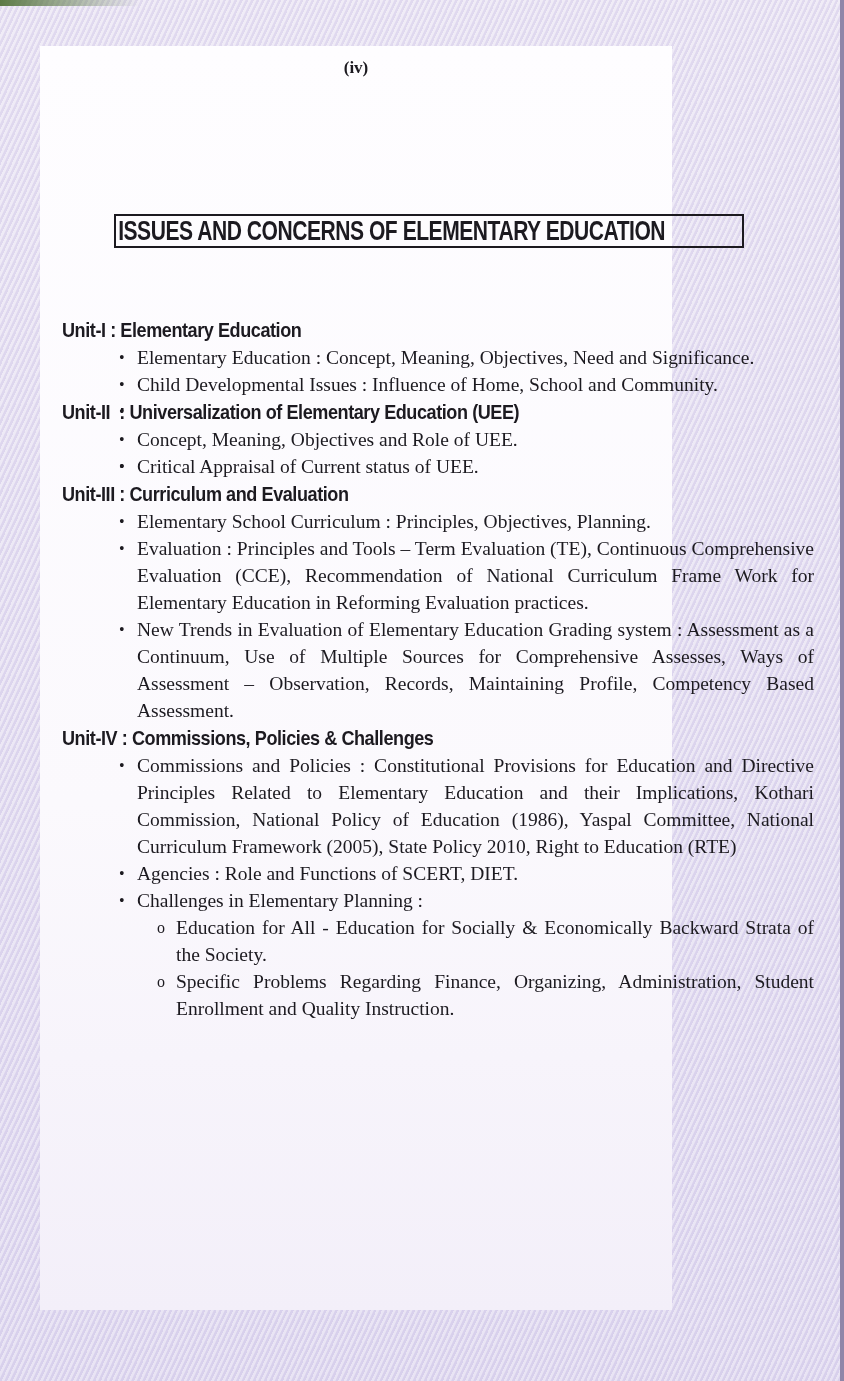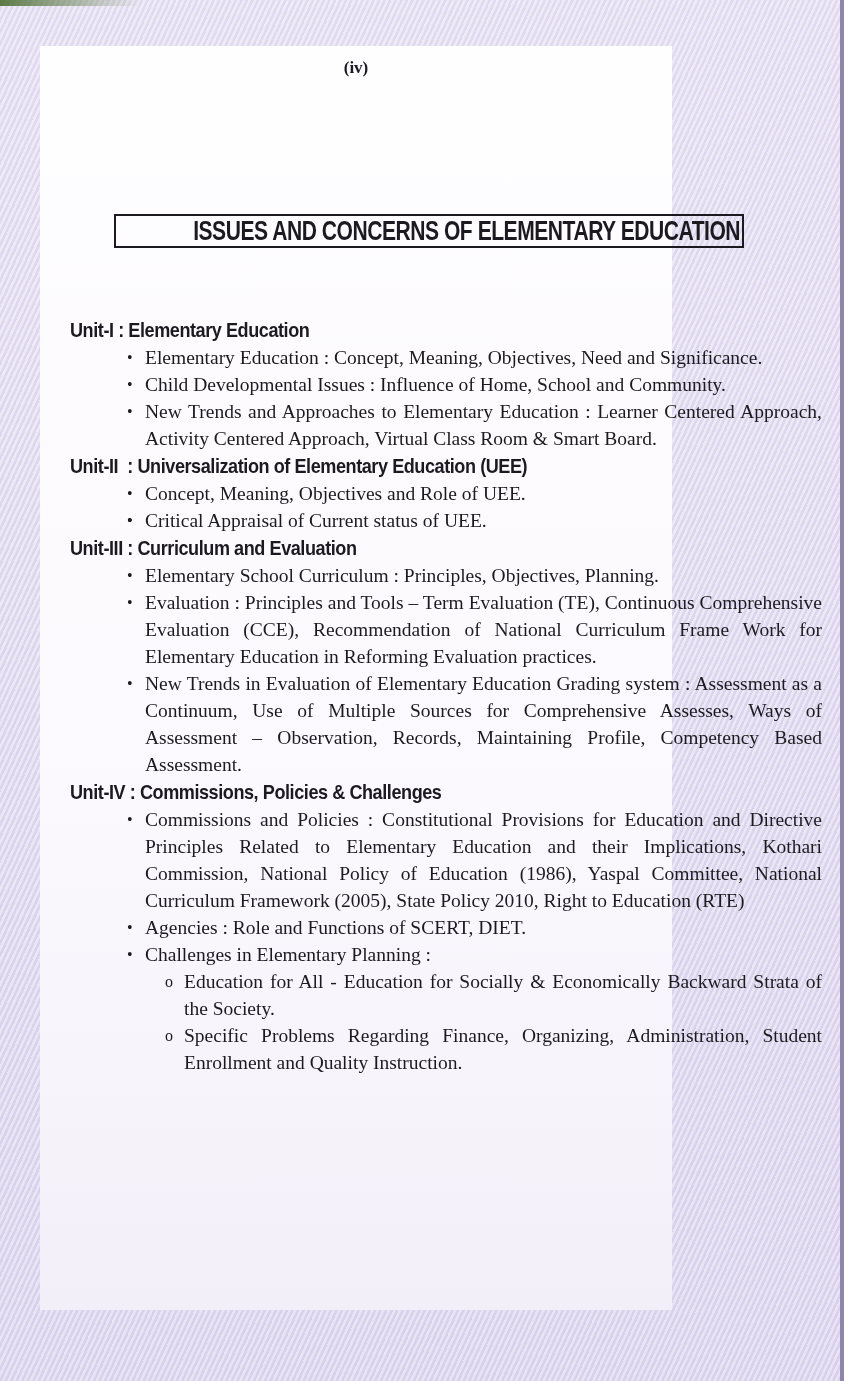--- a/index.html
+++ b/index.html
@@ -24,28 +24,28 @@
       position: absolute; left: 40px; top: 46px; width: 632px; height: 1264px;
       background: linear-gradient(180deg, #fefdff 0%, #fbf9fd 60%, #f3eff9 100%);
     }
     .page-number {
       position: absolute; left: 0; width: 100%; top: 12px; text-align: center;
       font-size: 17px; font-weight: bold;
     }
     .title-box {
       position: absolute; left: 74px; top: 168px; width: 630px; height: 34px;
       border: 2px solid #1c1a20; box-sizing: border-box;
-      display: flex; align-items: center; justify-content: flex-start;
+      display: flex; align-items: center; justify-content: flex-end;
     }
     .title-text {
       font-family: "Liberation Sans", "DejaVu Sans", sans-serif;
       font-weight: bold; font-size: 27px; letter-spacing: -0.6px;
       transform: scaleX(0.78); white-space: nowrap; text-transform: uppercase;
     }
-    .content { position: absolute; left: 30px; top: 270px; width: 752px; }
+    .content { position: absolute; left: 22px; top: 270px; width: 752px; }
     .unit-heading {
       font-family: "Liberation Sans", "DejaVu Sans", sans-serif;
       font-weight: bold; font-size: 21px; letter-spacing: -0.5px;
       transform: scaleX(0.86); transform-origin: left center;
       white-space: nowrap; height: 28px; line-height: 28px;
     }
     ul.items { list-style: none; margin: 0; padding: 0 0 0 57px; }
     ul.items > li {
       position: relative; font-size: 19.5px; line-height: 27px;
       text-align: justify; padding-left: 18px;
@@ -73,21 +73,21 @@
     <span class="title-text">ISSUES AND CONCERNS OF ELEMENTARY EDUCATION</span>
   </div>
 
   <div class="content">
 
     <section>
       <div class="unit-heading">Unit-I : Elementary Education</div>
       <ul class="items">
         <li><span class="bullet">•</span><span>Elementary Education : Concept, Meaning, Objectives, Need and Significance.</span></li>
         <li><span class="bullet">•</span><span>Child Developmental Issues : Influence of Home, School and Community.</span></li>
-        <li><span class="bullet">•</span><span>New Trends and Approaches to Elementary Education : Learner Centered Approach, Activity Centered Approach, Virtual Class Room &amp; Smart Board.</span></li>
+        <li><span class="bullet">•</span></li>
       </ul>
     </section>
 
     <section>
       <div class="unit-heading" style="white-space: pre;">Unit-II  : Universalization of Elementary Education (UEE)</div>
       <ul class="items">
         <li><span class="bullet">•</span><span>Concept, Meaning, Objectives and Role of UEE.</span></li>
         <li><span class="bullet">•</span></li>
         <li><span class="bullet">•</span><span>Critical Appraisal of Current status of UEE.</span></li>
       </ul>

